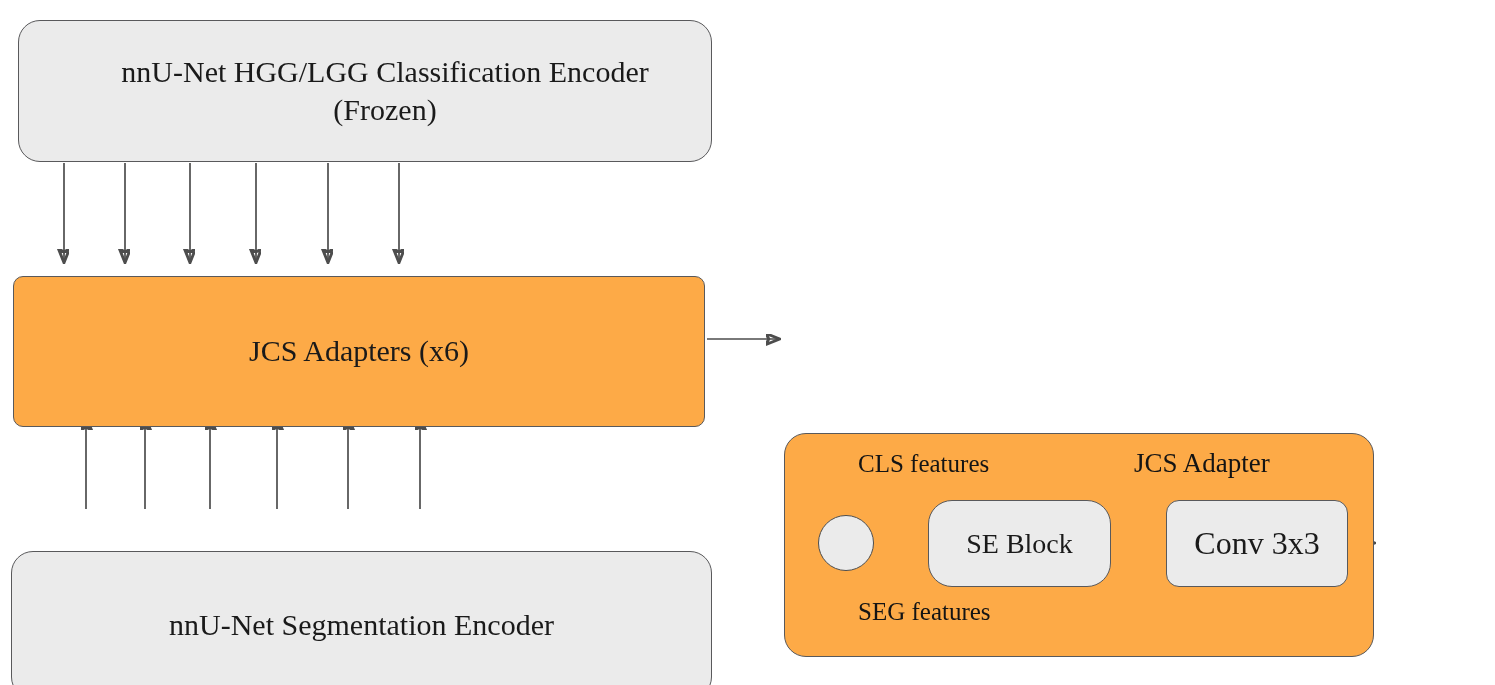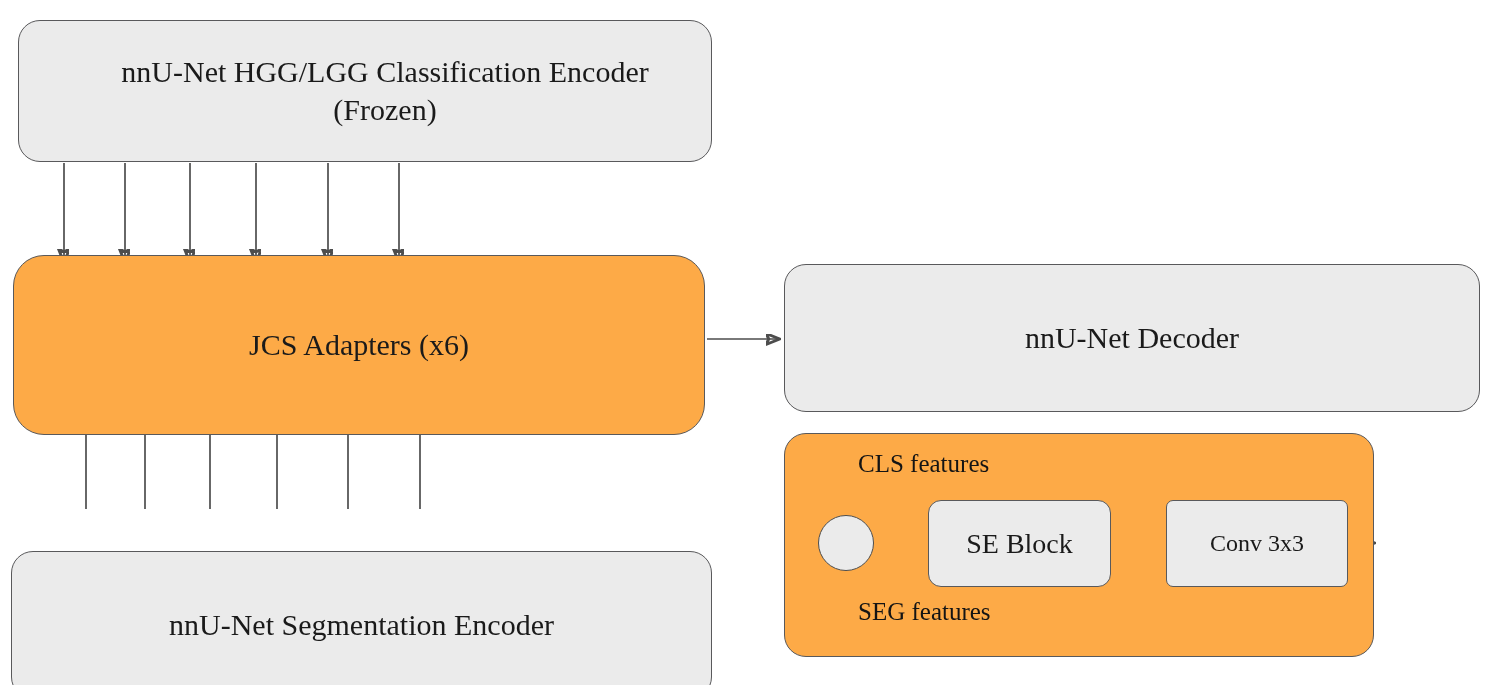--- a/index.html
+++ b/index.html
@@ -43,49 +43,49 @@
     white-space: pre-line;
   }
   
   #cls-encoder {
     left: 18px;  top: 20px;  width: 694px;  height: 142px;
     font-size: 30px;
     border-radius: 22px;
     padding-left: 40px;
   }
   #jcs-adapters {
-    left: 13px;  top: 255px; width: 692px; height: 180px;
+    left: 13px;  top: 276px; width: 692px; height: 151px;
     font-size: 30px;
-    border-radius: 31px;
+    border-radius: 10px;
   }
   #seg-encoder {
     left: 11px;  top: 510px; width: 701px; height: 148px;
     font-size: 30px;
     border-radius: 22px;
     margin-top: 41px;
   }
   #decoder {
     left: 784px; top: 264px; width: 696px; height: 148px;
     font-size: 30px;
     border-radius: 22px;
   }
   #adapter-detail {
     left: 784px; top: 433px; width: 590px; height: 224px;
     border-radius: 22px;
   }
   #se-block {
     left: 928px; top: 500px; width: 183px; height: 87px;
     font-size: 28px;
-    border-radius: 13px;
+    border-radius: 24px;
     border-width: 1.6px;
   }
   #conv-block {
     left: 1166px; top: 500px; width: 182px; height: 87px;
-    font-size: 24px;
-    border-radius: 7px;
+    font-size: 32px;
+    border-radius: 13px;
     border-width: 1.6px;
   }
   
   .detail-text {
     position: absolute;
     font-size: 25px;
     color: #141414;
     white-space: nowrap;
   }
   #cls-features-label { left: 858px; top: 450px; }
@@ -163,32 +163,30 @@
   </div>
 
   <div class="node orange" id="jcs-adapters">
     <span class="lbl">JCS Adapters (x6)</span>
   </div>
 
   <div class="node gray" id="seg-encoder">
     <span class="lbl">nnU-Net Segmentation Encoder</span>
   </div>
 
-  <div class="node gray" id="decoder">
-    <span class="lbl">nnU-Net Decoder</span>
-  </div>
 
   <div class="node orange" id="adapter-detail"></div>
 
   <div class="sum-circle"></div>
 
   <div class="node gray" id="se-block">
     <span class="lbl">SE Block</span>
   </div>
 
   <div class="node gray" id="conv-block">
     <span class="lbl">Conv 3x3</span>
   </div>
 
   <div class="detail-text" id="cls-features-label">CLS features</div>
   <div class="detail-text" id="seg-features-label">SEG features</div>
+  <div class="detail-text" id="adapter-title">JCS Adapter</div>
 
 </div>
 
 </body></html>

